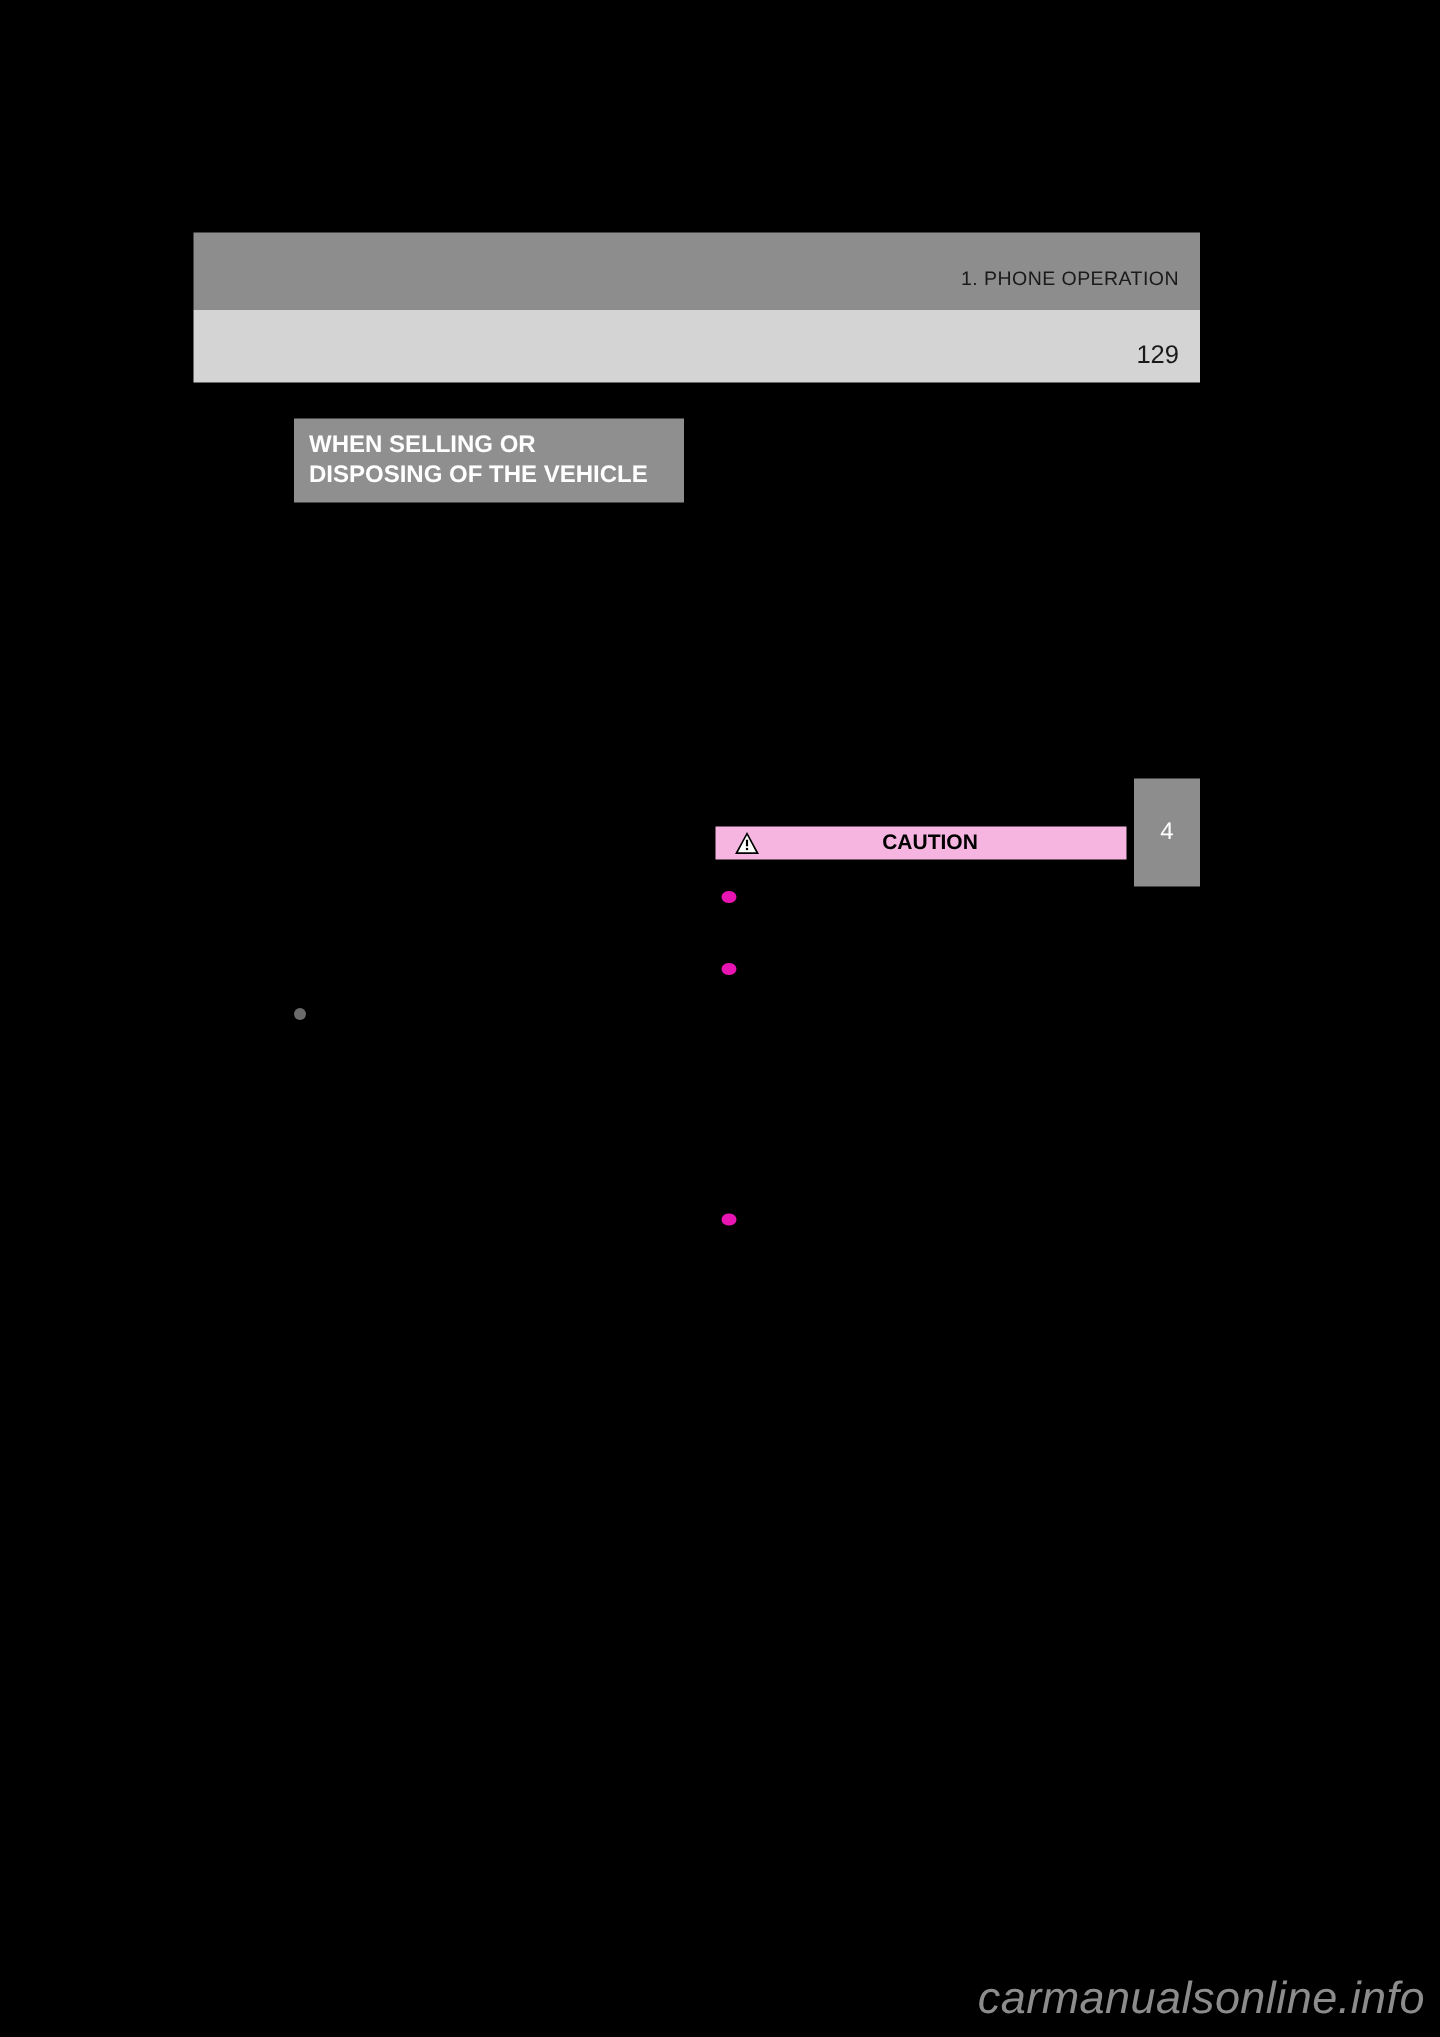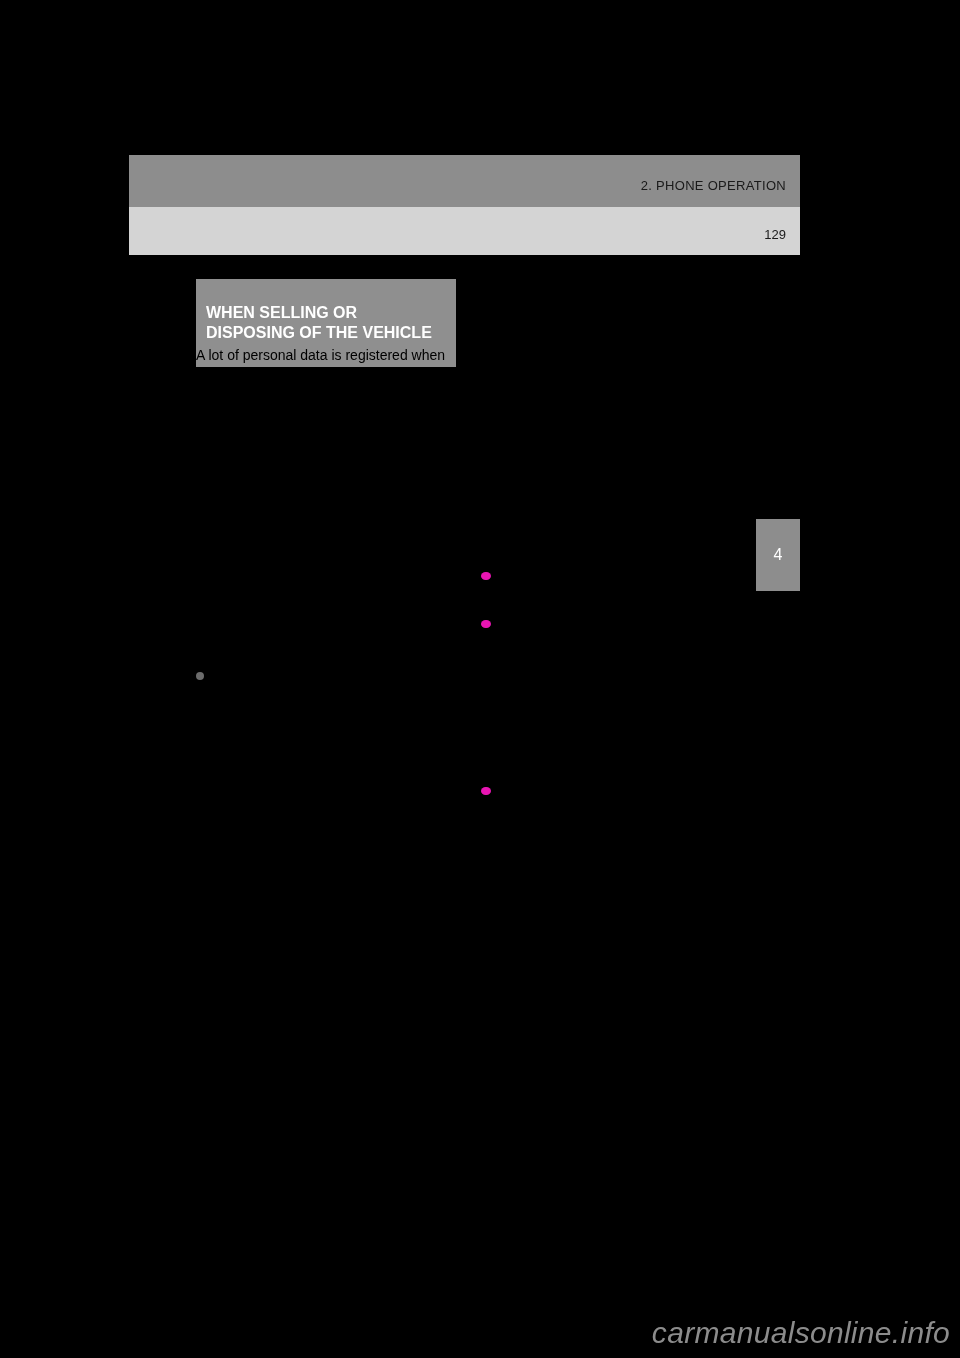--- a/index.html
+++ b/index.html
@@ -30,32 +30,32 @@
   right: 14px;
   color: #1a1a1a;
   font-size: 13px;
   letter-spacing: 0.3px;
 }
 .page-num {
   position: absolute;
   top: 72px;
   right: 14px;
   color: #1a1a1a;
-  font-size: 13px;
+  font-size: 17px;
 }
 .section-tag {
   position: absolute;
   left: 196px;
   top: 279px;
   width: 260px;
   background: #8f8f8f;
   color: #fff;
   font-size: 16px;
   font-weight: bold;
-  padding: 24px 10px;
+  padding: 8px 10px;
   line-height: 1.25;
   box-sizing: border-box;
 }
 
 .left-col {
   position: absolute;
   left: 196px;
   top: 335px;
   width: 262px;
   color: #000;
@@ -176,21 +176,21 @@
   font-family: Arial, Helvetica, sans-serif;
   letter-spacing: 0.3px;
 }
 </style>
 </head>
 <body>
 
 <div class="page">
 
   <div class="header-bar">
-    <div class="header-breadcrumb">2. PHONE OPERATION</div>
+    <div class="header-breadcrumb">1. PHONE OPERATION</div>
     <div class="page-num">129</div>
   </div>
 
   <div class="section-tag">WHEN SELLING OR DISPOSING OF THE VEHICLE</div>
 
   <div class="left-col">
     <p>A lot of personal data is registered when the hands-free system is used. When selling or disposing of the vehicle, initialize the data. (→P.55)</p>
     <p style="margin-top:6px;">The following data in the system can be initialized:</p>
     <div id="left-list">
         <div style="margin: 3px 0px;">• Phonebook data</div>
@@ -211,20 +211,31 @@
   <div class="right-col">
     <p style="font-weight:normal;margin-top:0;">ABOUT THE PHONEBOOK IN THIS SYSTEM</p>
     <p>The following data is stored for every registered phone. When another phone is connecting, the following registered data cannot be read:</p>
     <div id="pb-list">
         <div style="margin: 2px 0px;">• Phonebook data</div>
         <div style="margin: 2px 0px;">• Call history data</div>
         <div style="margin: 2px 0px;">• Speed dial data</div>
       </div>
 
     <div class="caution-box">
+      <div class="caution-header">
+        <span class="caution-warnicon">
+          <svg viewBox="0 0 24 22" width="18" height="16">
+            <polygon points="12,1 23,21 1,21" fill="#000"></polygon>
+            <polygon points="12,4 20.3,19.5 3.7,19.5" fill="#fff"></polygon>
+            <rect x="11" y="8" width="2" height="6" fill="#000"></rect>
+            <rect x="11" y="15.5" width="2" height="2" fill="#000"></rect>
+          </svg>
+        </span>
+        <span class="caution-label">CAUTION</span>
+      </div>
       <div class="caution-body" id="caution-list">
           <div class="pink-bullet-item">
             <span class="dot"></span>
             <span>Do not use a cellular phone or connect the Bluetooth® phone while driving.</span>
           </div>
           <div class="pink-bullet-item">
             <span class="dot"></span>
             <span>Your audio unit is fitted with Bluetooth® antennas. People with implanted pacemakers or cardiac defibrillators should maintain a reasonable distance between themselves and the Bluetooth® antennas. The radio waves may affect the operation of such devices.</span>
           </div>
           <div class="pink-bullet-item">

